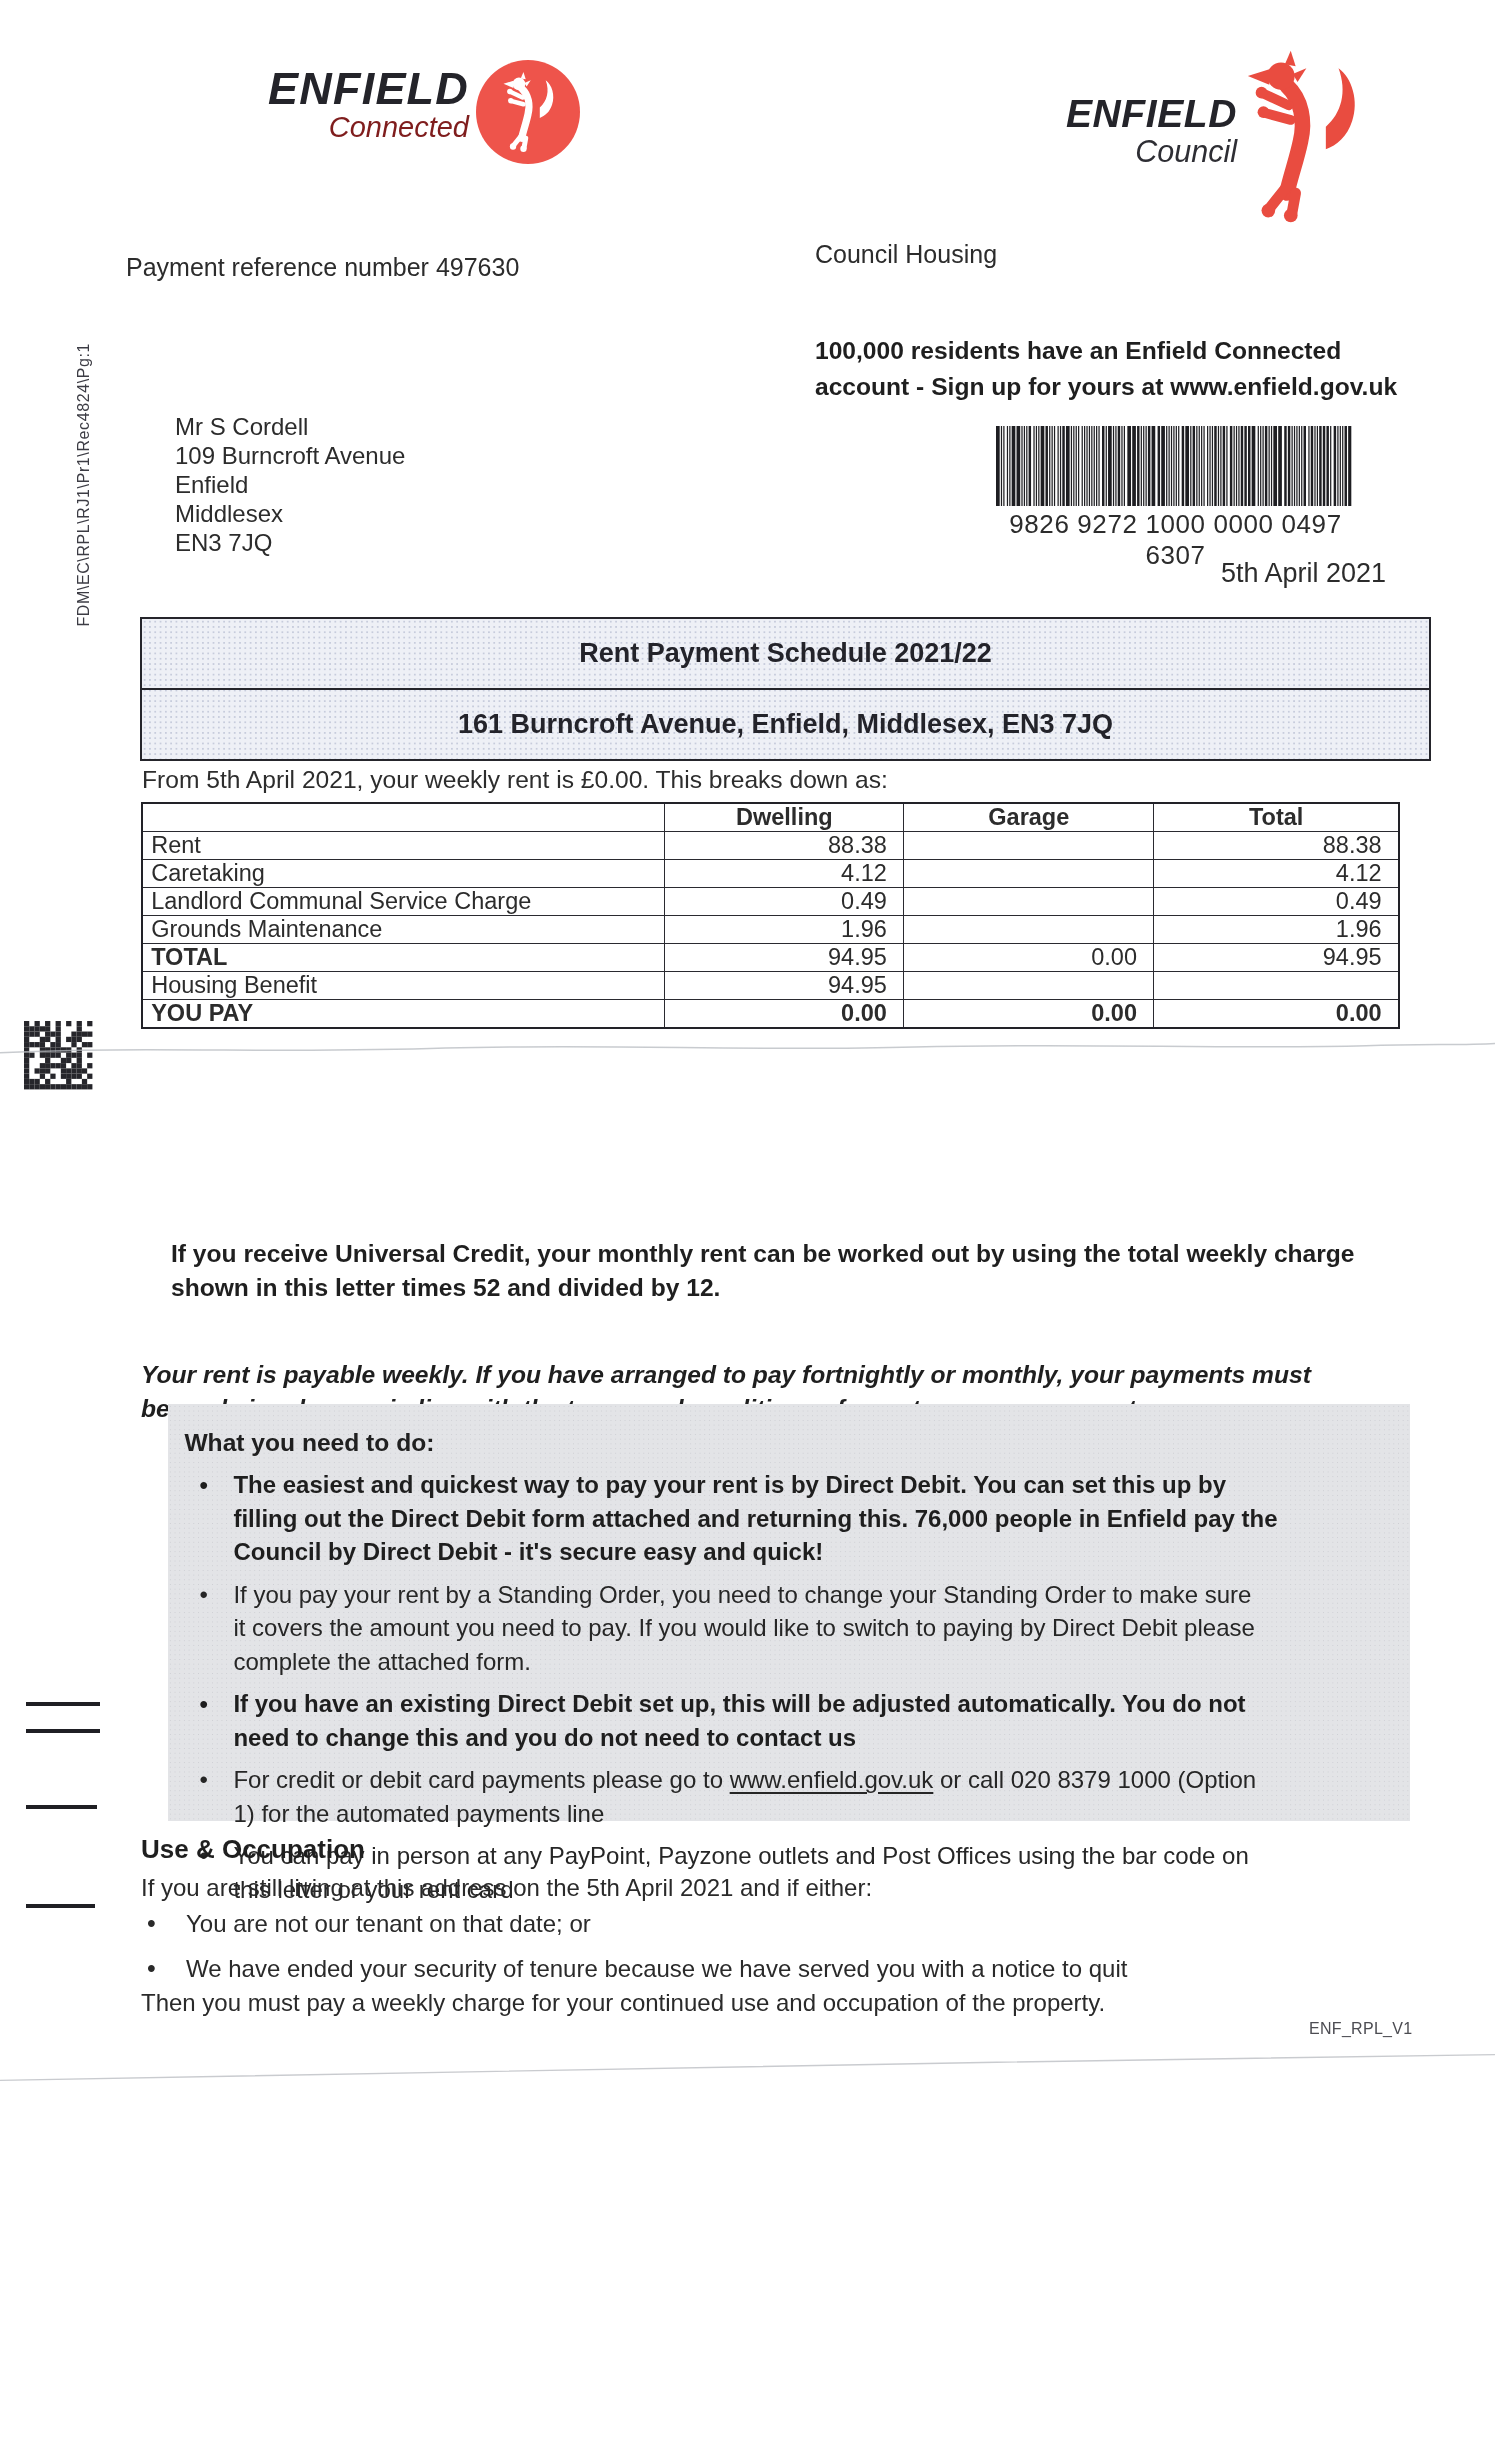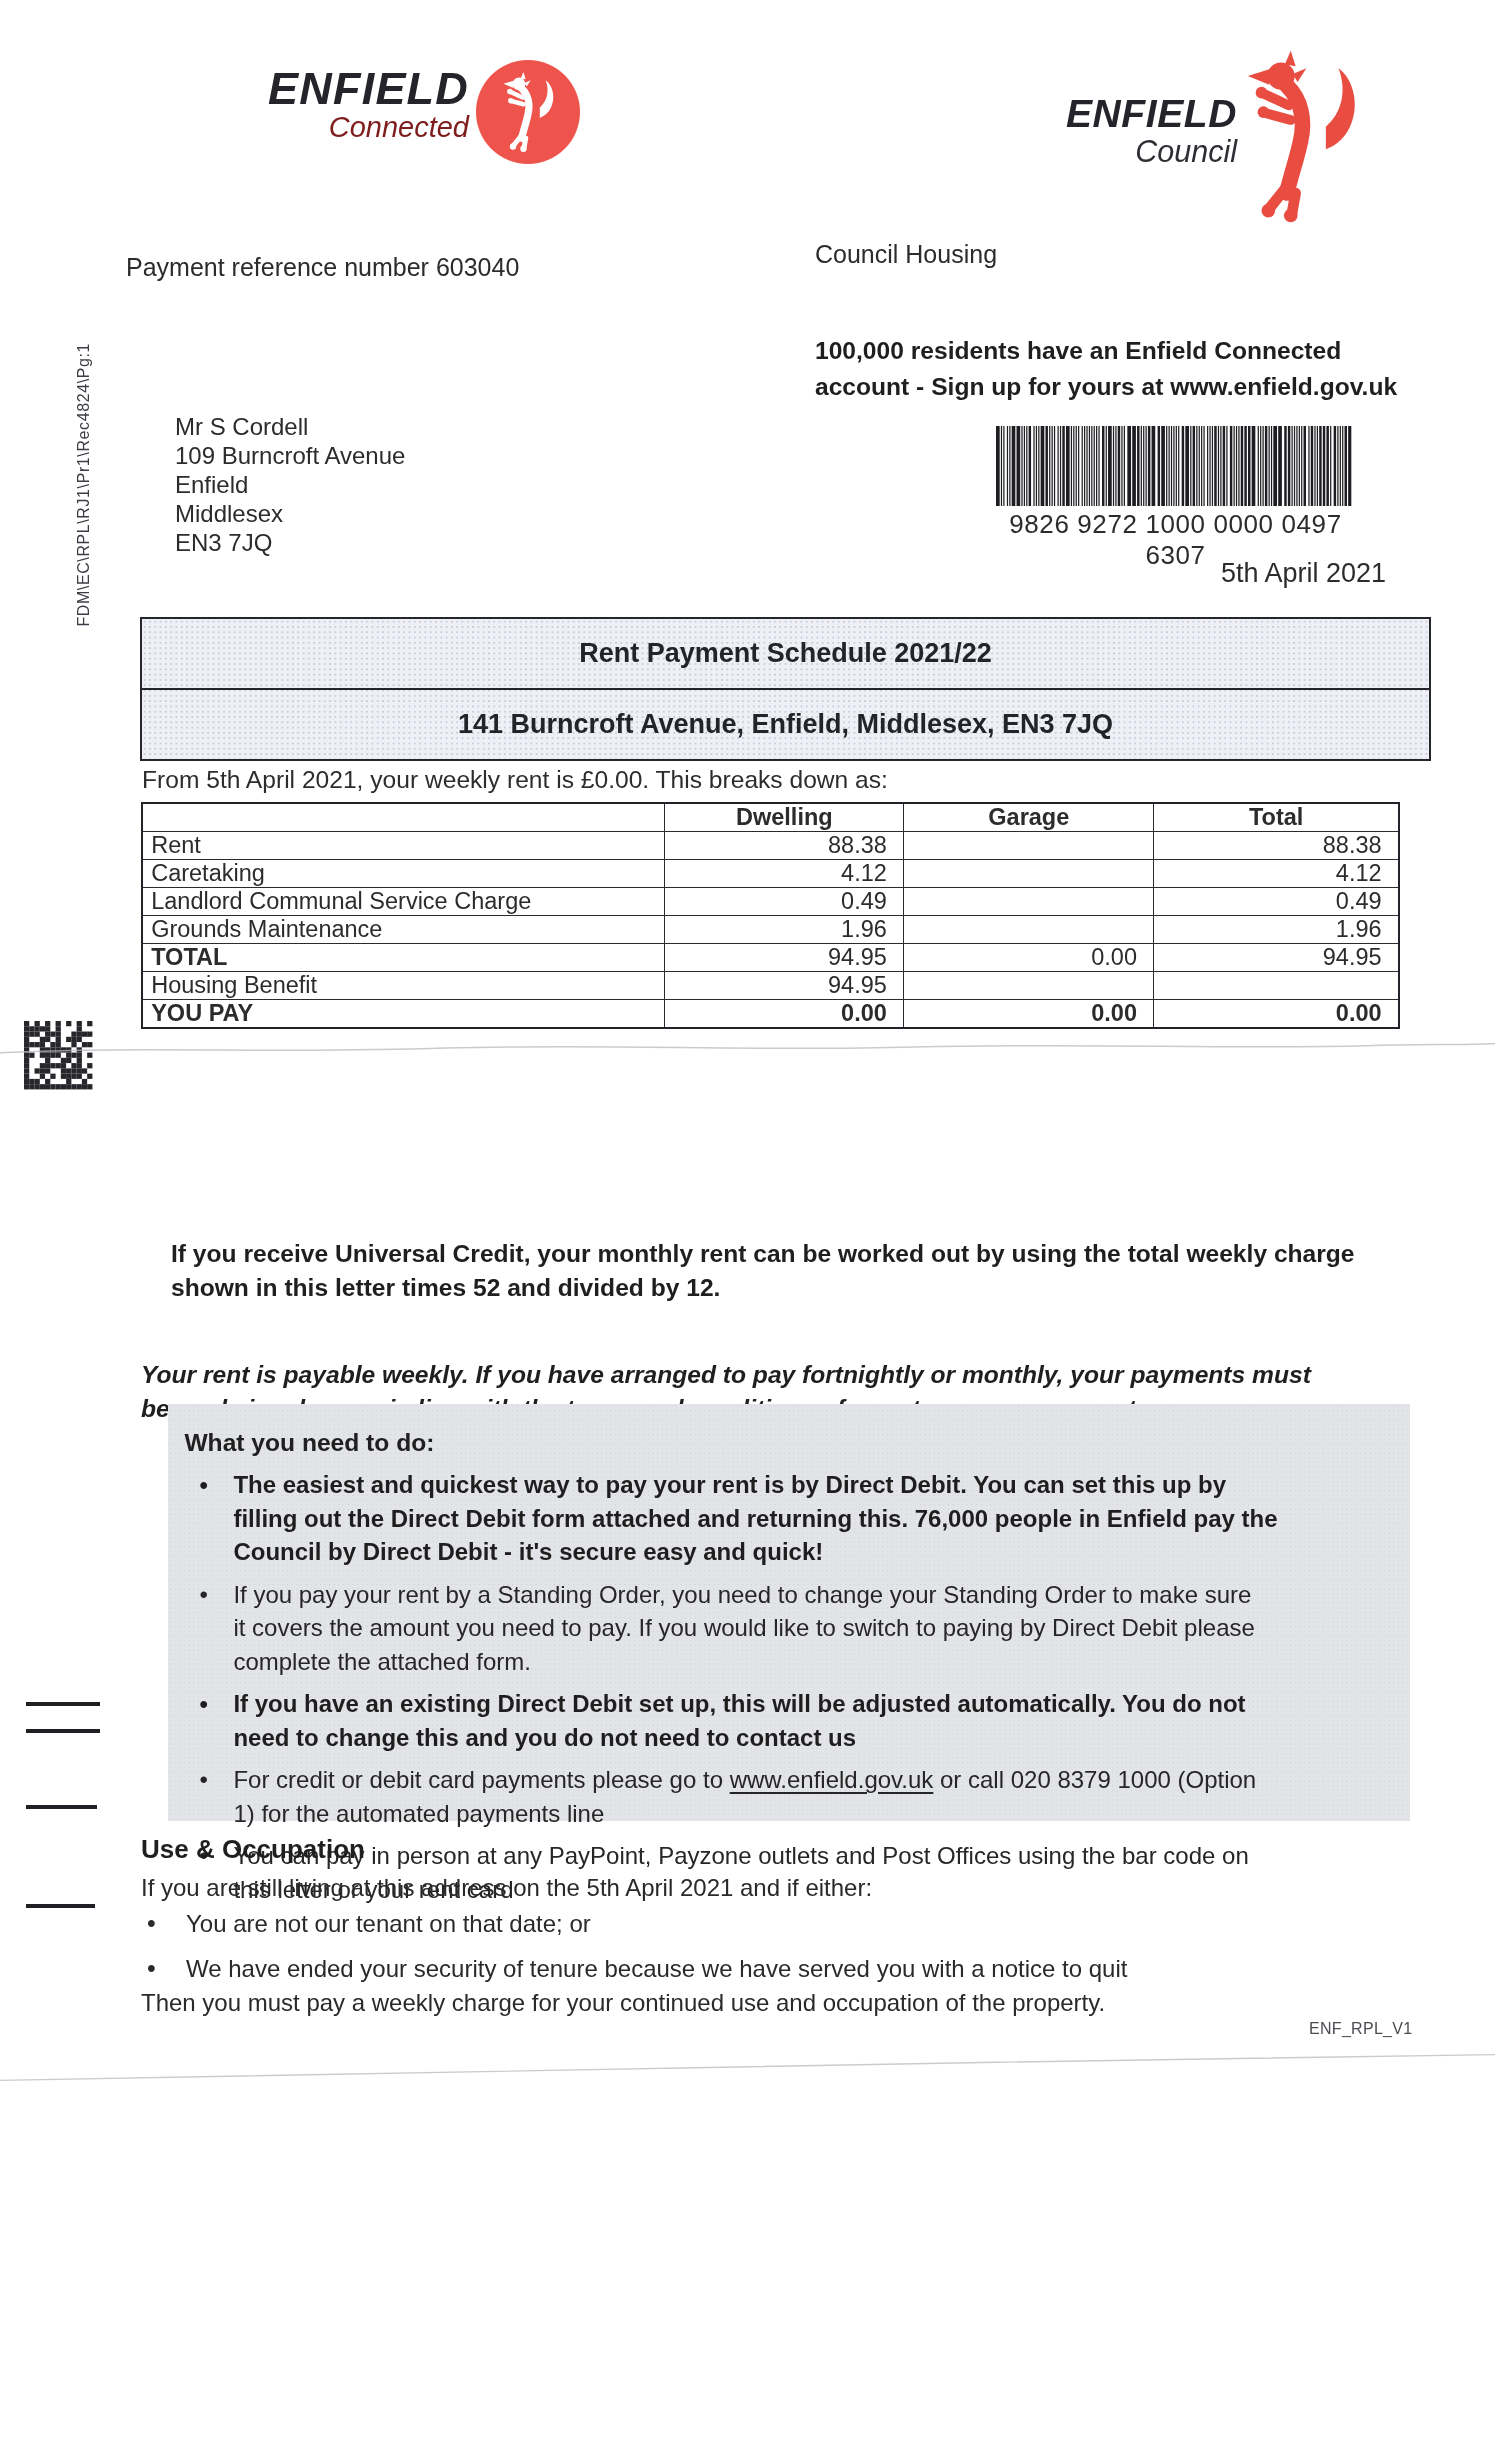--- a/index.html
+++ b/index.html
@@ -125,21 +125,21 @@
 <div class="abs brand-right">
   <div class="bname">ENFIELD</div>
   <div class="bsub">Council</div>
 </div>
 <div class="abs beast-right">
   <svg viewBox="0 0 200 330" width="117" height="193">
       <use href="#beast"></use>
     </svg>
 </div>
 
-<div class="abs pay-ref">Payment reference number 603040</div>
+<div class="abs pay-ref">Payment reference number 497630</div>
 <div class="abs dept">Council Housing</div>
 <div class="abs promo">100,000 residents have an Enfield Connected
 account - Sign up for yours at www.enfield.gov.uk</div>
 
 <div class="abs side-ref">
   <span>FDM\EC\RPL\RJ1\Pr1\Rec4824\Pg:1</span>
 </div>
 
 <div class="abs addr" id="addr">
     <div>Mr S Cordell</div>
@@ -263,21 +263,21 @@
     <rect x="590.3000000000009" y="0" width="2.1" height="136" fill="#1e1e22"></rect>
     <rect x="594.4000000000009" y="0" width="4.2" height="136" fill="#1e1e22"></rect>
     <rect x="600.6000000000009" y="0" width="5.399999999999068" height="136" fill="#1e1e22"></rect>
   </svg>
 <div class="abs barcode-num">9826 9272 1000 0000 0497 6307</div>
 
 <div class="abs date">5th April 2021</div>
 
 <div class="abs titlebox">
   <div class="cell">Rent Payment Schedule 2021/22</div>
-  <div class="cell">141 Burncroft Avenue, Enfield, Middlesex, EN3 7JQ</div>
+  <div class="cell">161 Burncroft Avenue, Enfield, Middlesex, EN3 7JQ</div>
 </div>
 
 <div class="abs intro">From 5th April 2021, your weekly rent is £0.00. This breaks down as:</div>
 
 <table class="rent">
   <colgroup>
       <col style="width:41.6%">
       <col style="width:19.0%">
       <col style="width:19.9%">
       <col style="width:19.5%">

